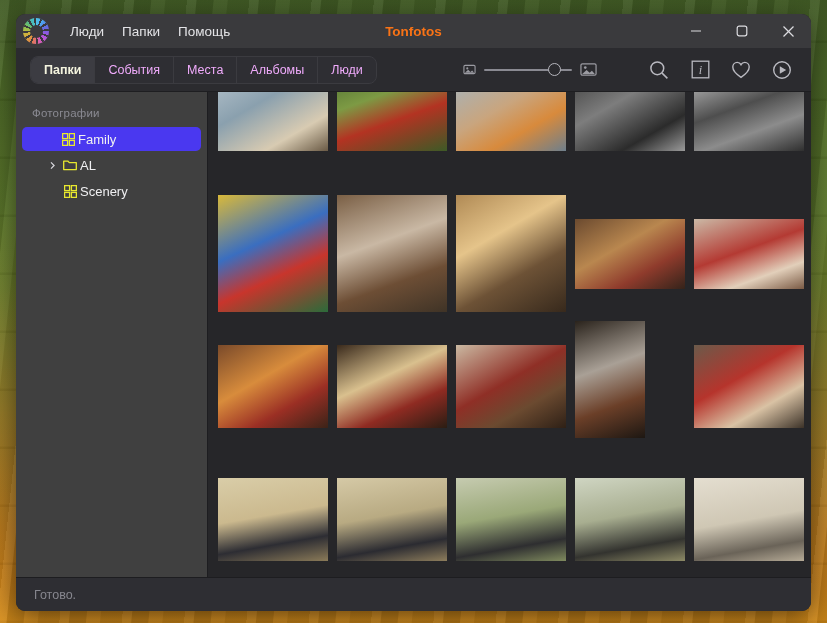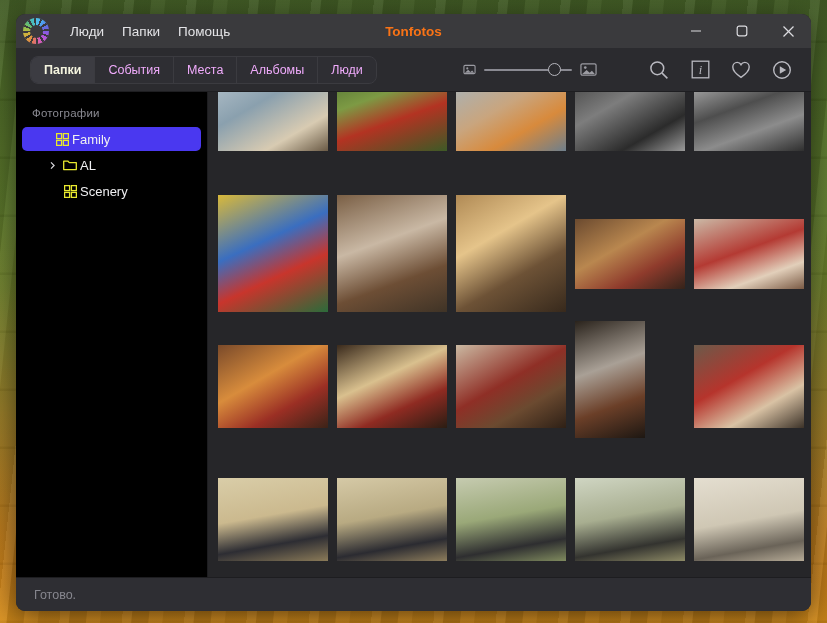--- a/index.html
+++ b/index.html
@@ -100,38 +100,38 @@
   .actions { margin-left: auto; display: flex; align-items: center; gap: 11px; }
   .act {
     width: 30px; height: 30px; display: flex; align-items: center; justify-content: center;
     color: #b9b9c0; cursor: default; border-radius: 5px;
   }
 
   
   .body { flex: 1; display: flex; min-height: 0; background: #262629; }
 
   .sidebar {
-    width: 192px; flex: 0 0 192px; background: #000000;
+    width: 192px; flex: 0 0 192px; background: #404040;
     border-right: 1px solid #1d1d20; padding-top: 12px; overflow: hidden;
   }
   .sb-header {
     color: #8a8a92; font-size: 11.5px; padding: 3px 0 8px 16px; letter-spacing: .2px;
   }
   .tree { padding: 0 6px; }
   .node {
     display: flex; align-items: center; height: 24px; border-radius: 5px;
     color: #f0f0f2; font-size: 13px; cursor: default; padding-right: 6px;
     margin-bottom: 2px;
   }
   .node.sel { background: #4a38f0; }
   .twisty { width: 16px; flex: 0 0 16px; display:flex; align-items:center; justify-content:center;
             color:#d9d9dd; }
   .ic { width: 20px; flex: 0 0 20px; display:flex; align-items:center; justify-content:center; }
   .lbl { white-space: nowrap; }
-  .d1 { padding-left: 14px; }
+  .d1 { padding-left: 20px; }
   .d2 { padding-left: 22px; }
 
   
   .content { flex: 1; position: relative; overflow: hidden; background: #262629; }
   .grid-scroll { position: absolute; inset: 0; }
   .ph { position: absolute; background: #111; overflow: hidden; }
   .ph > .im { width: 100%; height: 100%; display: block; }
 
   .statusbar {
     height: 34px; flex: 0 0 34px; background: #2e2e33;

